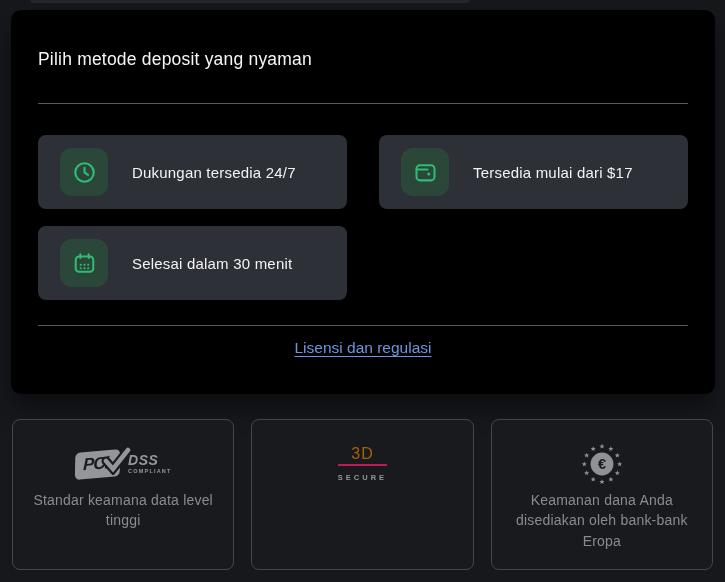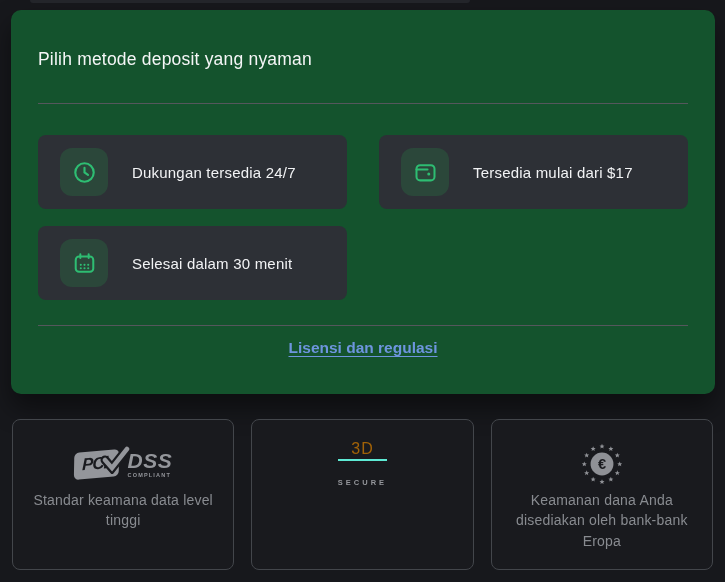--- a/index.html
+++ b/index.html
@@ -9,21 +9,21 @@
     font-family:"Liberation Sans","DejaVu Sans",sans-serif;
     -webkit-font-smoothing:antialiased;
   }
   .top-sliver{
     position:absolute;left:30px;top:0;width:440px;height:3px;
     background:#24262b;border-radius:0 0 3px 3px;
   }
   
   .card{
     position:absolute;left:11px;top:10px;width:704px;height:384px;
-    background:#14532d;border-radius:10px;
+    background:#000000;border-radius:10px;
     box-shadow:0 14px 26px rgba(0,0,0,.45);
     padding:0 27px;box-sizing:border-box;
   }
   .card-header{
     margin-top:29px;height:41px;
     display:flex;align-items:center;justify-content:space-between;
   }
   .card-title{
     margin:0;font-size:17.5px;font-weight:500;color:#f5f6f7;letter-spacing:.2px;
   }
@@ -46,21 +46,21 @@
   .icon-tile{
     width:48px;height:48px;border-radius:12px;background:#2b473a;
     display:flex;align-items:center;justify-content:center;flex:0 0 48px;
   }
   .feature-label{
     margin-left:24px;font-size:15px;color:#f2f3f5;letter-spacing:.2px;
   }
   .link-row{text-align:center;margin-top:13px;}
   .license-link{
     color:#6e95de;font-size:15.5px;text-decoration:underline;
-    text-underline-offset:3px;cursor:pointer;font-weight:bold;
+    text-underline-offset:3px;cursor:pointer;
   }
   
   .badges{
     position:absolute;left:12px;top:419px;width:701px;
     display:flex;gap:17px;
   }
   .badge-box{
     flex:1;height:151px;border:1px solid #43464b;border-radius:8px;
     background:#191a1e;box-sizing:border-box;
     display:flex;flex-direction:column;align-items:center;
@@ -75,27 +75,27 @@
   }
   
   .pci-logo{display:flex;align-items:center;position:relative;}
   .pci-chip{
     background:#94969b;color:#1a1b1f;font-weight:800;font-style:italic;
     font-size:17px;padding:3px 12px 4px 8px;border-radius:5px;
     transform:rotate(-5deg) skewX(-6deg);letter-spacing:-1px;
   }
   .pci-check{position:absolute;left:26px;top:-4px;}
   .pci-right{margin-left:8px;line-height:1;}
-  .pci-dss{font-size:21px;font-weight:800;color:#94969b;letter-spacing:.5px;font-style:italic;}
+  .pci-dss{font-size:14px;font-weight:800;color:#94969b;letter-spacing:.5px;font-style:italic;}
   .pci-compliant{font-size:5.5px;font-weight:700;color:#94969b;letter-spacing:1.2px;margin-top:2px;}
   
   .secure3d{text-align:center;line-height:1;}
   .secure3d-td{font-size:16px;font-weight:400;color:#a16207;letter-spacing:1px;}
   .secure3d-sec{
-    border-top:2px solid #5eead4;margin-top:2px;padding-top:18px;
+    border-top:2px solid #be185d;margin-top:2px;padding-top:8px;
     font-size:7.5px;font-weight:700;color:#95979c;letter-spacing:3px;
   }
 </style>
 </head>
 <body>
 
 <div class="top-sliver"></div>
 
 <section class="card">
   <div class="card-header">

